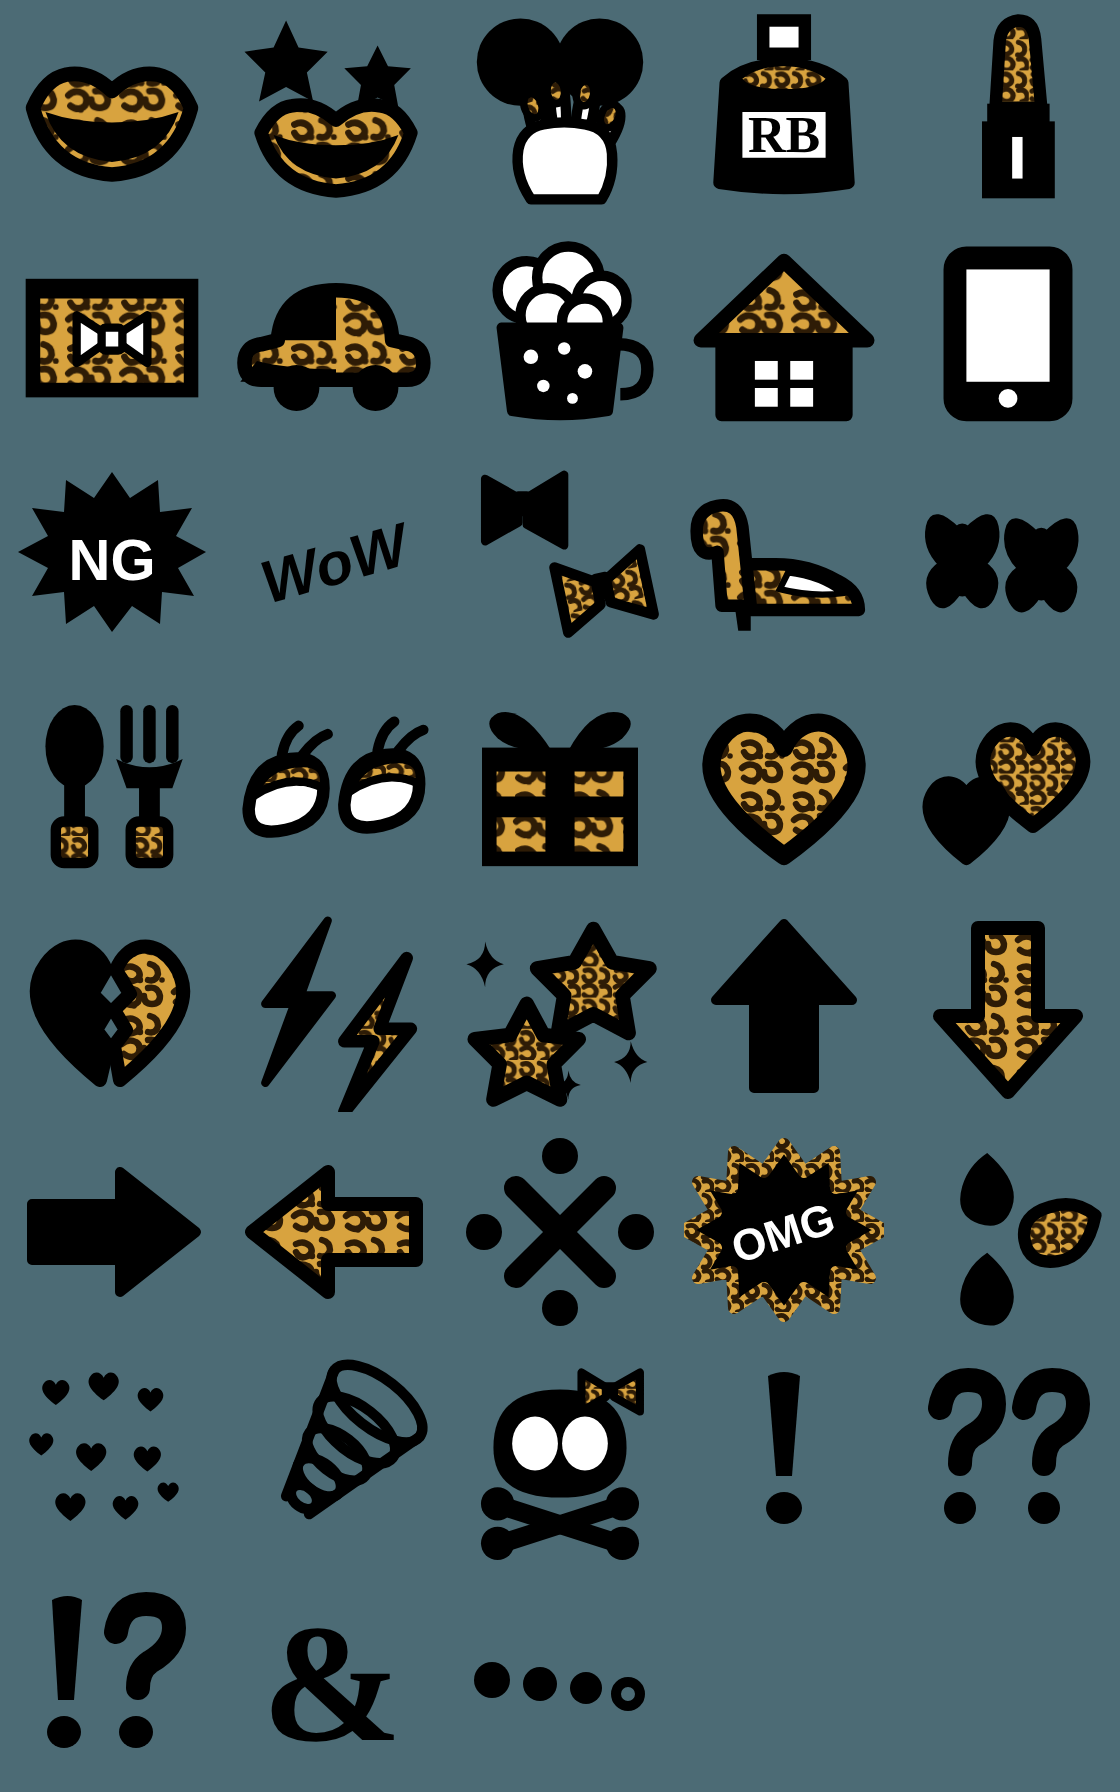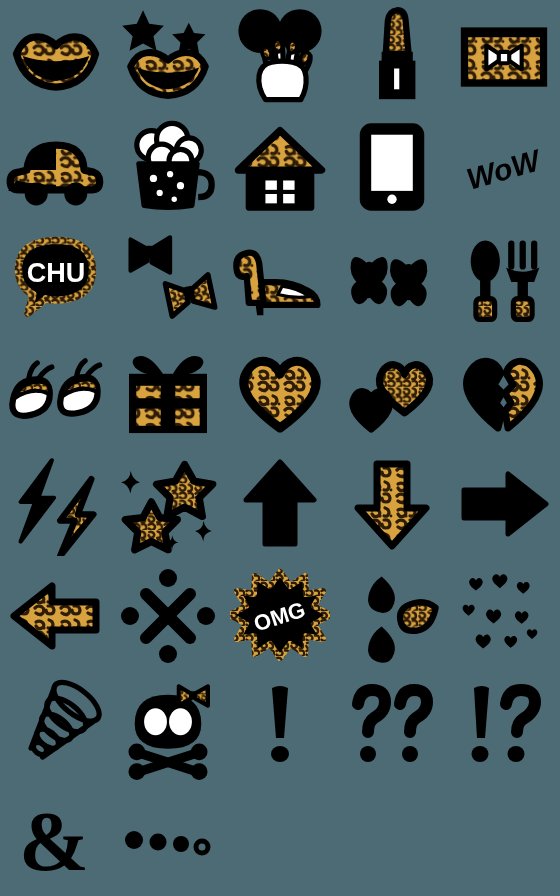--- a/index.html
+++ b/index.html
@@ -98,20 +98,29 @@
       <g fill="url(#leoS)" stroke="#000" stroke-width="3.6">
         <ellipse cx="37" cy="47" rx="4.2" ry="6" transform="rotate(-18 37 47)"></ellipse>
         <ellipse cx="48" cy="40" rx="4.2" ry="6" transform="rotate(-6 48 40)"></ellipse>
         <ellipse cx="62" cy="41" rx="4.2" ry="6" transform="rotate(10 62 41)"></ellipse>
         <ellipse cx="74" cy="52" rx="4.2" ry="6" transform="rotate(26 74 52)"></ellipse>
       </g>
     </svg>
 
   </div>
 
+  <div class="cell">
+    <svg viewBox="0 0 100 100" width="104" height="104">
+      <rect x="40" y="6" width="20" height="16" fill="#fff" stroke="#000" stroke-width="6"></rect>
+      <path d="M22 36 q10 -9 28 -9 q18 0 28 9 l3 48 q-31 5 -62 0 z" fill="#000" stroke="#000" stroke-width="6" stroke-linejoin="round"></path>
+      <path d="M30 34 q8 -6 20 -6 q12 0 20 6 q-4 5 -20 5 q-16 0 -20 -5 z" fill="url(#leoS)"></path>
+      <rect x="28" y="48" width="44" height="26" fill="#fff" stroke="#000" stroke-width="4"></rect>
+      <text x="50" y="69" font-family="'Liberation Serif',serif" font-size="25" font-weight="bold" text-anchor="middle" fill="#000">RB</text>
+    </svg>
+  </div>
 
   <div class="cell">
     <svg viewBox="0 0 100 100" width="104" height="104">
       <path d="M44 48 l2 -32 q1 -9 9 -10 q7 0 8 9 l3 33 z" fill="url(#leoS)" stroke="#000" stroke-width="6" stroke-linejoin="round"></path>
       <rect x="40" y="46" width="30" height="11" fill="#000"></rect>
       <rect x="40" y="57" width="30" height="32" fill="#000" stroke="#000" stroke-width="5"></rect>
       <rect x="52" y="62" width="5" height="20" fill="#fff"></rect>
     </svg>
   </div>
 
@@ -173,33 +182,33 @@
 
   <div class="cell">
     <svg viewBox="0 0 100 100" width="104" height="104">
       <rect x="22" y="10" width="56" height="78" rx="8" fill="#000" stroke="#000" stroke-width="6"></rect>
       <rect x="30" y="18" width="40" height="54" fill="#fff"></rect>
       <circle cx="50" cy="80" r="4.5" fill="#fff"></circle>
     </svg>
   </div>
 
 
+  <div class="cell">
+    <svg viewBox="0 0 100 100" width="100" height="100">
+      <path d="M50 6 l9 13 l14 -9 l1 16 l16 -2 l-8 14 l15 8 l-14 8 l8 14 l-16 -2 l-1 16 l-14 -9 l-10 13 l-9 -13 l-14 9 l-1 -16 l-16 2 l8 -14 l-15 -8 l15 -8 l-8 -14 l16 2 l1 -16 l14 9 z" fill="#000"></path>
+      <text x="50" y="60" font-family="'Liberation Sans',sans-serif" font-size="29" font-weight="bold" text-anchor="middle" fill="#fff">NG</text>
+    </svg>
+  </div>
 
   <div class="cell">
     <svg viewBox="0 0 100 100" width="100" height="100">
       <text x="50" y="62" font-family="'Liberation Sans',sans-serif" font-size="30" font-weight="bold" font-style="italic" text-anchor="middle" fill="#000" transform="rotate(-16 50 55)">WoW</text>
     </svg>
   </div>
 
-  <div class="cell">
-    <svg viewBox="0 0 100 100" width="104" height="104">
-      <path d="M50 12 q34 0 35 27 q1 27 -30 30 q-8 1 -15 -1 l-17 14 l5 -18 q-15 -8 -14 -26 q1 -25 36 -26 z" fill="#000" stroke="url(#leoS)" stroke-width="7" stroke-linejoin="round"></path>
-      <text x="50" y="52" font-family="'Liberation Sans',sans-serif" font-size="26" font-weight="bold" text-anchor="middle" fill="#fff">CHU</text>
-    </svg>
-  </div>
 
   <div class="cell">
     <svg viewBox="0 0 100 100" width="104" height="104">
       <g transform="translate(6,2)">
         <path d="M24 18 l-16 -9 l0 30 l16 -9 z" fill="#000" stroke="#000" stroke-width="4" stroke-linejoin="round"></path>
         <path d="M28 18 l18 -11 l0 34 l-18 -10 z" fill="#000" stroke="#000" stroke-width="4" stroke-linejoin="round"></path>
         <rect x="22" y="15" width="8" height="12" rx="2" fill="#000"></rect>
       </g>
       <g transform="translate(40,48) rotate(-12)">
         <path d="M24 18 l-18 -11 l0 32 l18 -10 z" fill="url(#leoS)" stroke="#000" stroke-width="5" stroke-linejoin="round"></path>

